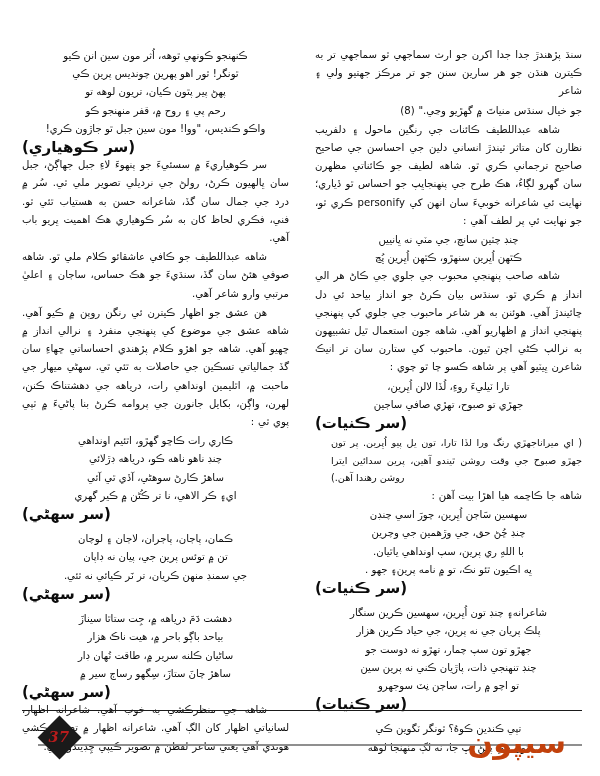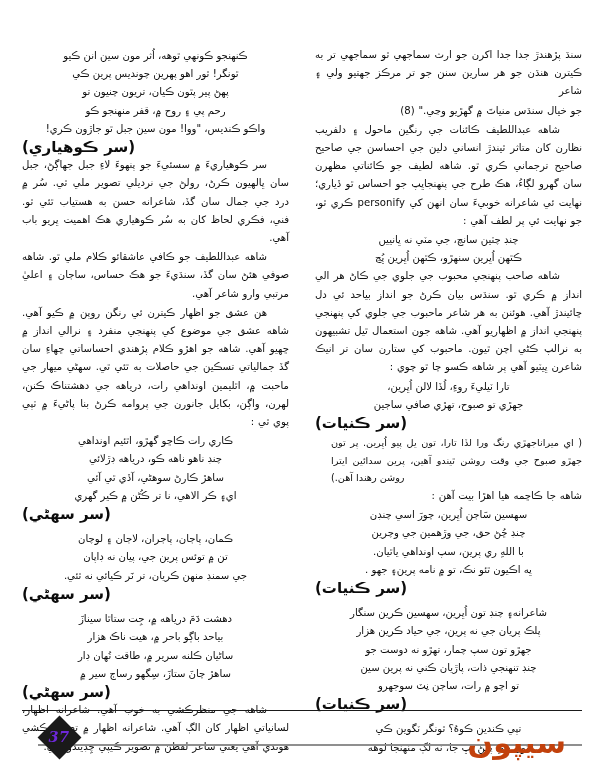--- a/index.html
+++ b/index.html
@@ -140,21 +140,21 @@
     margin-top: -15.5px;
     background: #1a1a1a;
     transform: rotate(45deg);
   }
   .page-badge .num {
     position: absolute;
     inset: 0;
     display: flex;
     align-items: center;
     justify-content: center;
-    color: #6d28d9;
+    color: #b91c1c;
     font-family: "DejaVu Serif", "Liberation Serif", serif;
     font-style: italic;
     font-weight: bold;
     font-size: 14.5px;
     letter-spacing: 0.5px;
     padding-bottom: 2px;
   }
   .masthead {
     position: absolute;
     right: 34px;
@@ -211,21 +211,21 @@
         <div class="verse">
           <div class="verse-line">تپي ڪندين ڪوهُ؟ ٿونگر ٽگوين ڪي</div>
           <div class="verse-line">تون جي پهڻ پَڀ جا، نه لڳ منهنجا لوهه</div>
         </div>
       </div>
 
     <div class="col col-left">
         <div class="verse">
           <div class="verse-line">ڪنهنجو ڪونهي ٿوهه، اُثر مون سين انن ڪيو</div>
           <div class="verse-line">ٿونگر! ٿور اهو پهرين چونديس پرين ڪي</div>
-          <div class="verse-line">پهڻ پير پٿون ڪيان، تريون چنيون تو</div>
+          <div class="verse-line">پهڻ پير پٿون ڪيان، تريون لوهه تو</div>
           <div class="verse-line">رحم پي ۽ روح ۾، قفر منهنجو ڪو</div>
           <div class="verse-line">واڪو ڪنديس، "ووا! مون سين جبل ٿو جاڙون ڪري!</div>
         </div>
         <div class="sec-head rtl-right">(سر ڪوهياري)</div>
         <p class="para">سر ڪوهياريءَ ۾ سسئيءَ جو پنهوءَ لاءِ جبل جھاڳڻ، جبل سان ڀالهيون ڪرڻ، رولڻ جي نرديلي تصوير ملي ٿي. سُر ۾ درد جي جمال سان گڏ، شاعرانه حسن به هستياب ٿئي ٿو. فني، فڪري لحاظ کان به سُر ڪوهياري هڪ اهميت ڀريو باب آهي.</p>
         <p class="para">شاهه عبداللطيف جو ڪافي عاشقائو ڪلام ملي ٿو. شاهه صوفي هئڻ سان گڏ، سنڌيءَ جو هڪ حساس، ساڄان ۽ اعليٰ مرتبي وارو شاعر آهي.</p>
         <p class="para">هن عشق جو اظهار ڪيترن ئي رنگن روپن ۾ ڪيو آهي. شاهه عشق جي موضوع کي پنهنجي منفرد ۽ نرالي انداز ۾ ڇهيو آهي. شاهه جو اهڙو ڪلام پڙهندي احساساتي ڇهاءِ سان گڏ جمالياتي تسڪين جي حاصلات به ٿئي ٿي. سهڻي ميهار جي ماحبت ۾، اٿليمين اونداهي رات، درياهه جي دهشتناڪ ڪنن، لهرن، واڳن، بکايل جانورن جي پروامه ڪرڻ بنا پاڻيءَ ۾ ٽپي پوي ٿي :</p>
         <div class="verse">
           <div class="verse-line">ڪاري رات ڪاڇو گھڙو، اٿئيم اونداهي</div>
           <div class="verse-line">چنڊ ناهو ناهه ڪو، درياهه ڊڙلائي</div>

